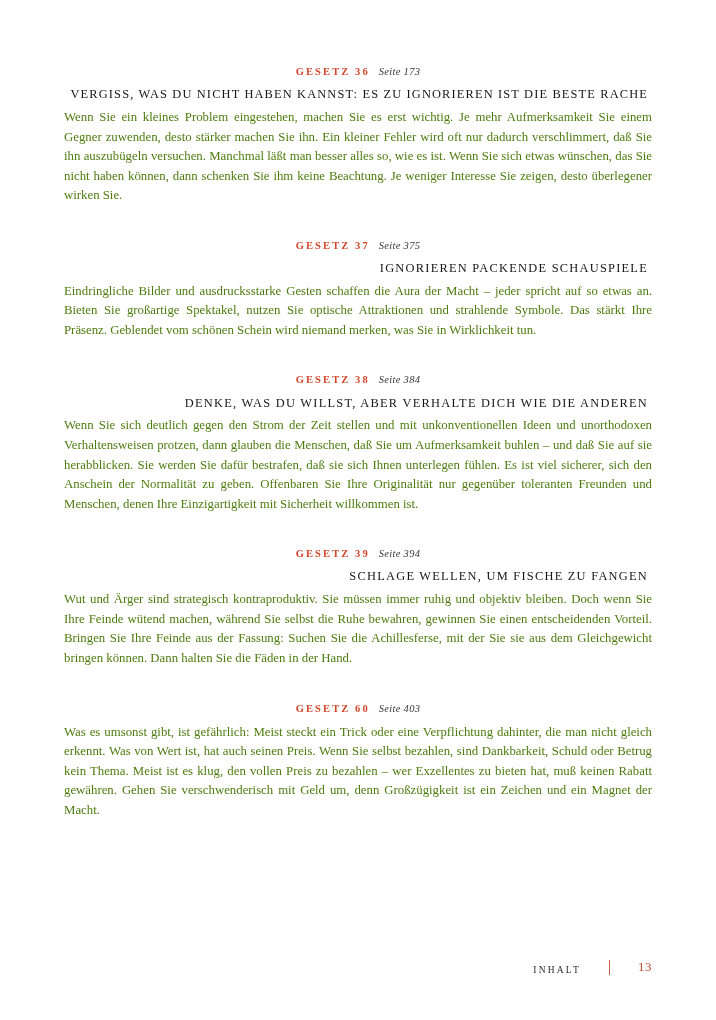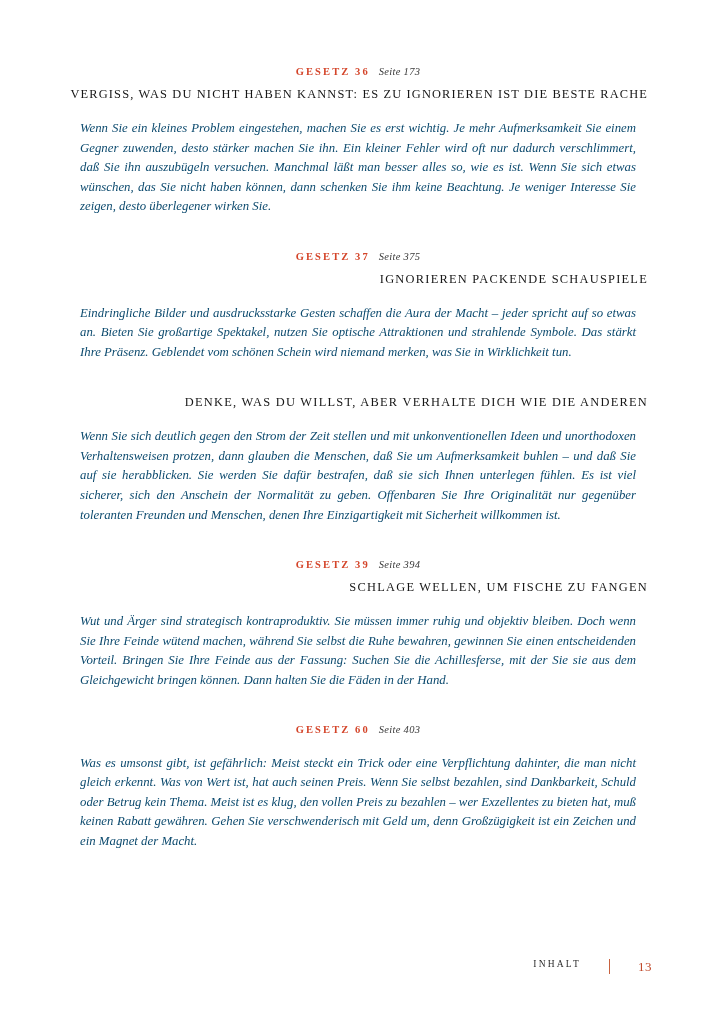--- a/index.html
+++ b/index.html
@@ -53,35 +53,34 @@
     text-align: right;
     font-size: 12.4px;
     letter-spacing: 1.25px;
     line-height: 1.35;
     color: #161616;
     margin: 4px 0 5px 0;
     font-weight: normal;
     padding: 0 4px;
   }
   .law-body {
-    font-style: italic;
     font-size: 12.8px;
     line-height: 1.53;
     text-align: justify;
-    color: #0c4a6e;
-    margin: 16px;
+    color: #4d7c0f;
+    margin: 0;
     hyphens: manual;
   }
   .block-1 .law-title { letter-spacing: 1.15px; }
   .footer {
     position: absolute;
     right: 64px;
     bottom: 45px;
     display: flex;
-    align-items: flex-start;
+    align-items: flex-end;
     gap: 28px;
   }
   .footer-label {
     font-size: 9.5px;
     letter-spacing: 2.2px;
     color: #2b2b2b;
   }
   .footer-rule {
     width: 1px;
     height: 15px;
@@ -115,20 +114,23 @@
       <div class="law-head">
         <span class="law-label">GESETZ 37</span><span class="law-page">Seite 375</span>
       </div>
       <h2 class="law-title">IGNORIEREN PACKENDE SCHAUSPIELE</h2>
       <p class="law-body">Eindringliche Bilder und ausdrucksstarke Gesten schaffen die Aura der Macht – jeder spricht auf so etwas an. Bieten Sie großartige Spektakel, nutzen Sie optische Attraktionen und strahlende Symbole. Das stärkt Ihre Präsenz. Geblendet vom schönen Schein wird niemand merken, was Sie in Wirklichkeit tun.</p>
     </div>
 
     <div class="spacer-lg"></div>
 
     <div class="law-block block-3">
+      <div class="law-head">
+        <span class="law-label">GESETZ 38</span><span class="law-page">Seite 384</span>
+      </div>
       <h2 class="law-title">DENKE, WAS DU WILLST, ABER VERHALTE DICH WIE DIE ANDEREN</h2>
       <p class="law-body">Wenn Sie sich deutlich gegen den Strom der Zeit stellen und mit unkonventionellen Ideen und unorthodoxen Verhaltensweisen protzen, dann glauben die Menschen, daß Sie um Aufmerksamkeit buhlen – und daß Sie auf sie herabblicken. Sie werden Sie dafür bestrafen, daß sie sich Ihnen unterlegen fühlen. Es ist viel sicherer, sich den Anschein der Normalität zu geben. Offenbaren Sie Ihre Originalität nur gegenüber toleranten Freunden und Menschen, denen Ihre Einzigartigkeit mit Sicherheit willkommen ist.</p>
     </div>
 
     <div class="spacer-lg"></div>
 
     <div class="law-block block-4">
       <div class="law-head">
         <span class="law-label">GESETZ 39</span><span class="law-page">Seite 394</span>
       </div>

